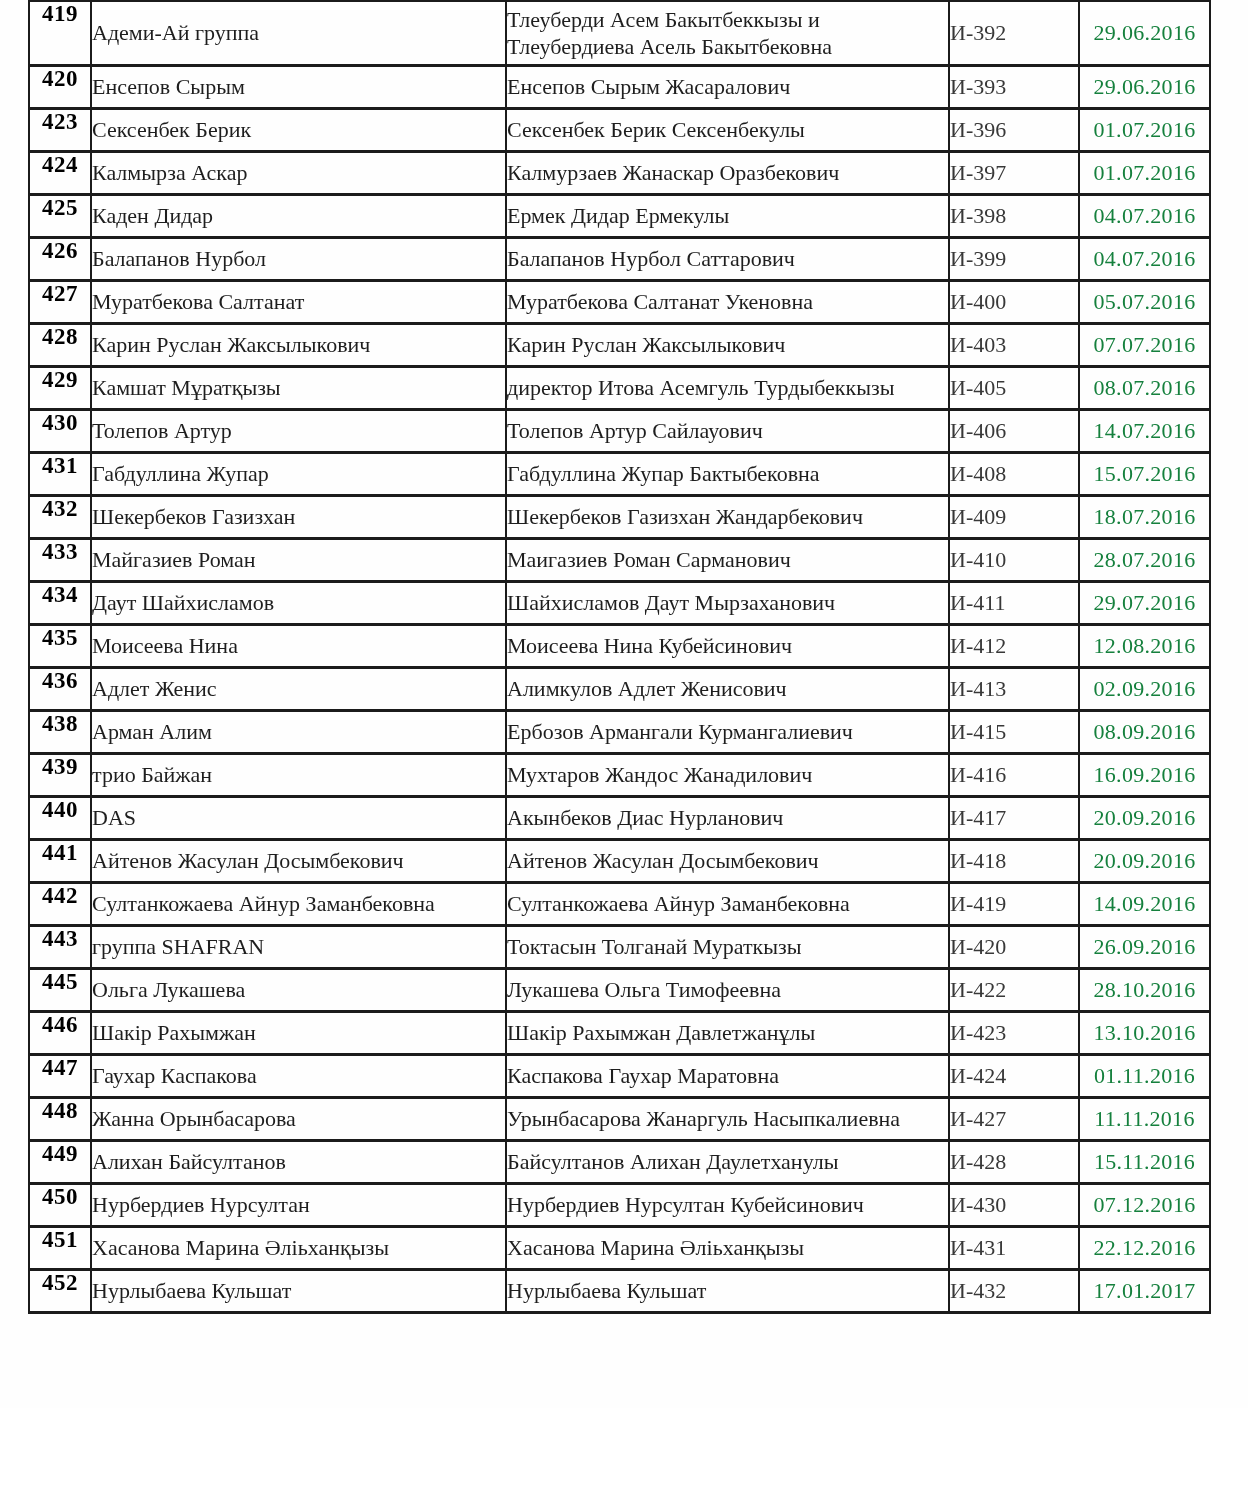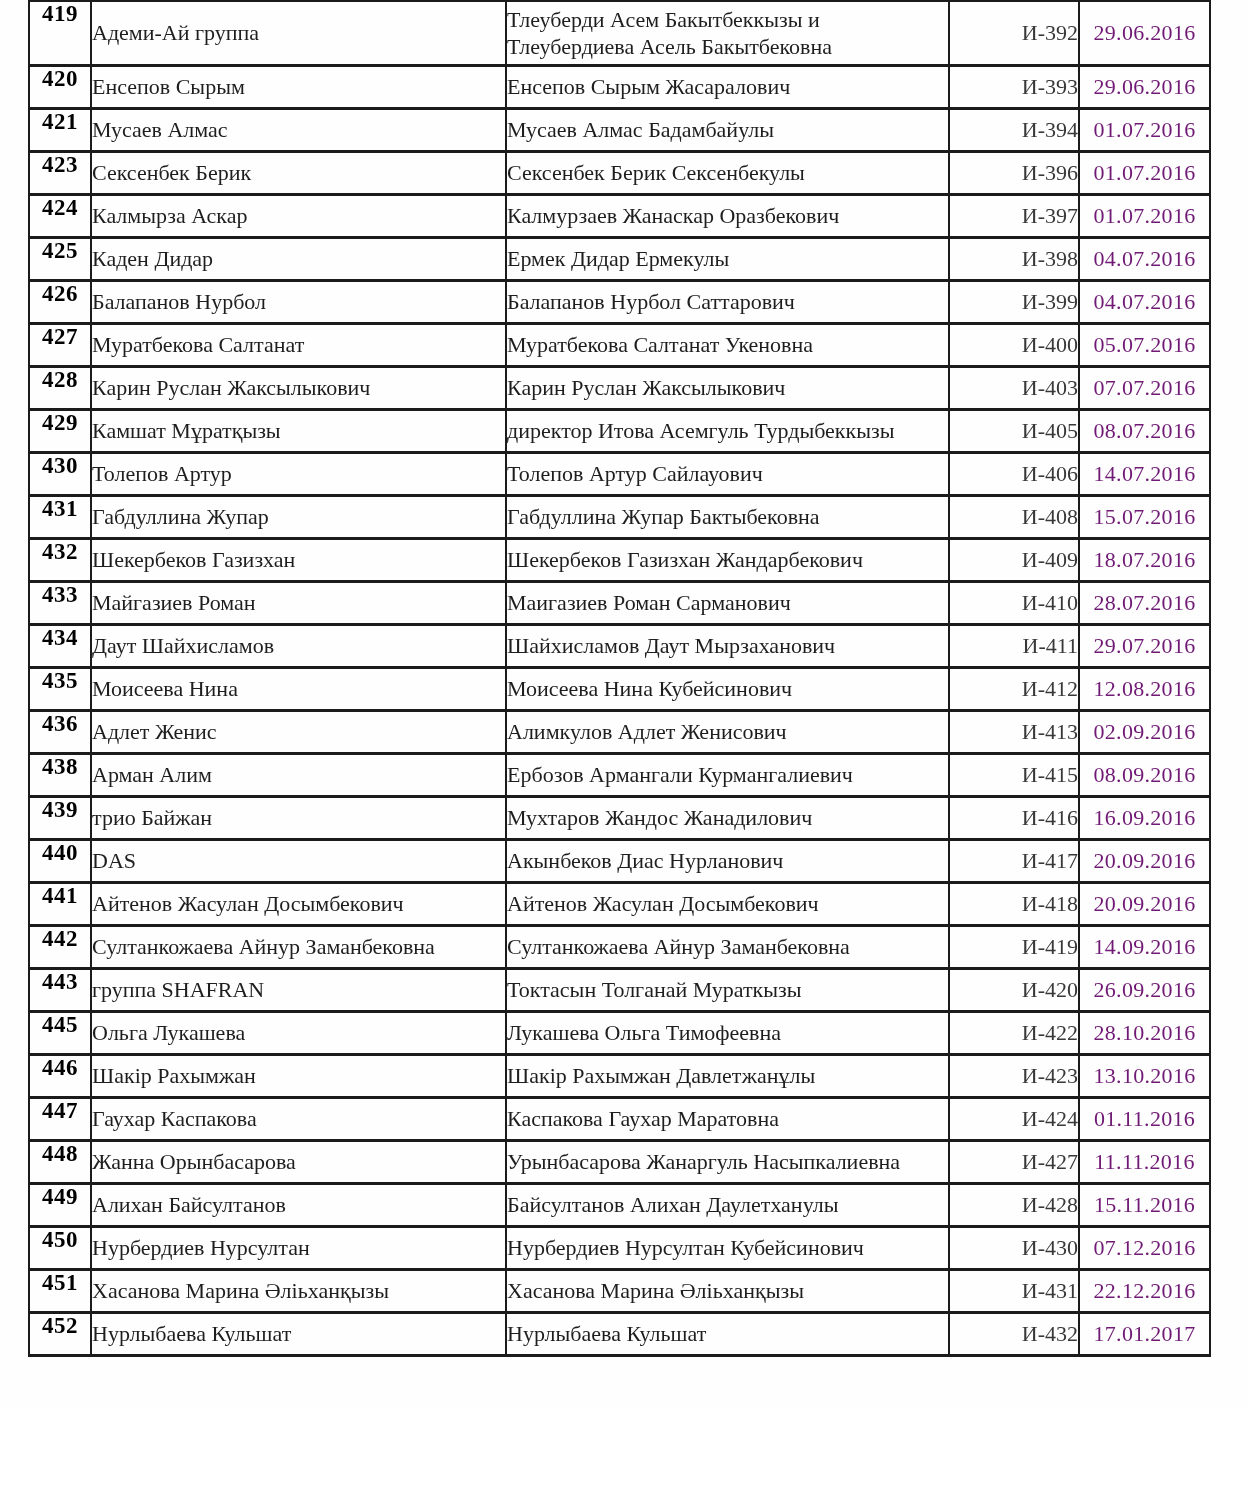--- a/index.html
+++ b/index.html
@@ -65,30 +65,30 @@
     text-align: left;
     font-size: 22px;
     color: #1e1e1e;
     padding-left: 13px;
     padding-right: 6px;
     line-height: 1.25;
     white-space: pre-line;
   }
   td.cell-code {
     vertical-align: middle;
-    text-align: right;
+    text-align: left;
     font-size: 22px;
     color: #383838;
     margin-left: 28px;
   }
   td.cell-date {
     vertical-align: middle;
     text-align: center;
     font-size: 22px;
-    color: #701a75;
+    color: #15803d;
     letter-spacing: 0.3px;
   }
 </style>
 </head>
 <body>
 
 <div class="page">
   <div class="table-clip">
     <table class="registry">
       <colgroup>
@@ -117,27 +117,20 @@
             <td class="cell-date">29.06.2016</td>
           </tr>
           <tr class="row">
             <td class="cell-num">420</td>
             <td class="cell-name">Енсепов Сырым</td>
             <td class="cell-full">Енсепов Сырым Жасаралович</td>
             <td class="cell-code">И-393</td>
             <td class="cell-date">29.06.2016</td>
           </tr>
           <tr class="row">
-            <td class="cell-num">421</td>
-            <td class="cell-name">Мусаев Алмас</td>
-            <td class="cell-full">Мусаев Алмас Бадамбайулы</td>
-            <td class="cell-code">И-394</td>
-            <td class="cell-date">01.07.2016</td>
-          </tr>
-          <tr class="row">
             <td class="cell-num">423</td>
             <td class="cell-name">Сексенбек Берик</td>
             <td class="cell-full">Сексенбек Берик Сексенбекулы</td>
             <td class="cell-code">И-396</td>
             <td class="cell-date">01.07.2016</td>
           </tr>
           <tr class="row">
             <td class="cell-num">424</td>
             <td class="cell-name">Калмырза Аскар</td>
             <td class="cell-full">Калмурзаев Жанаскар Оразбекович</td>

